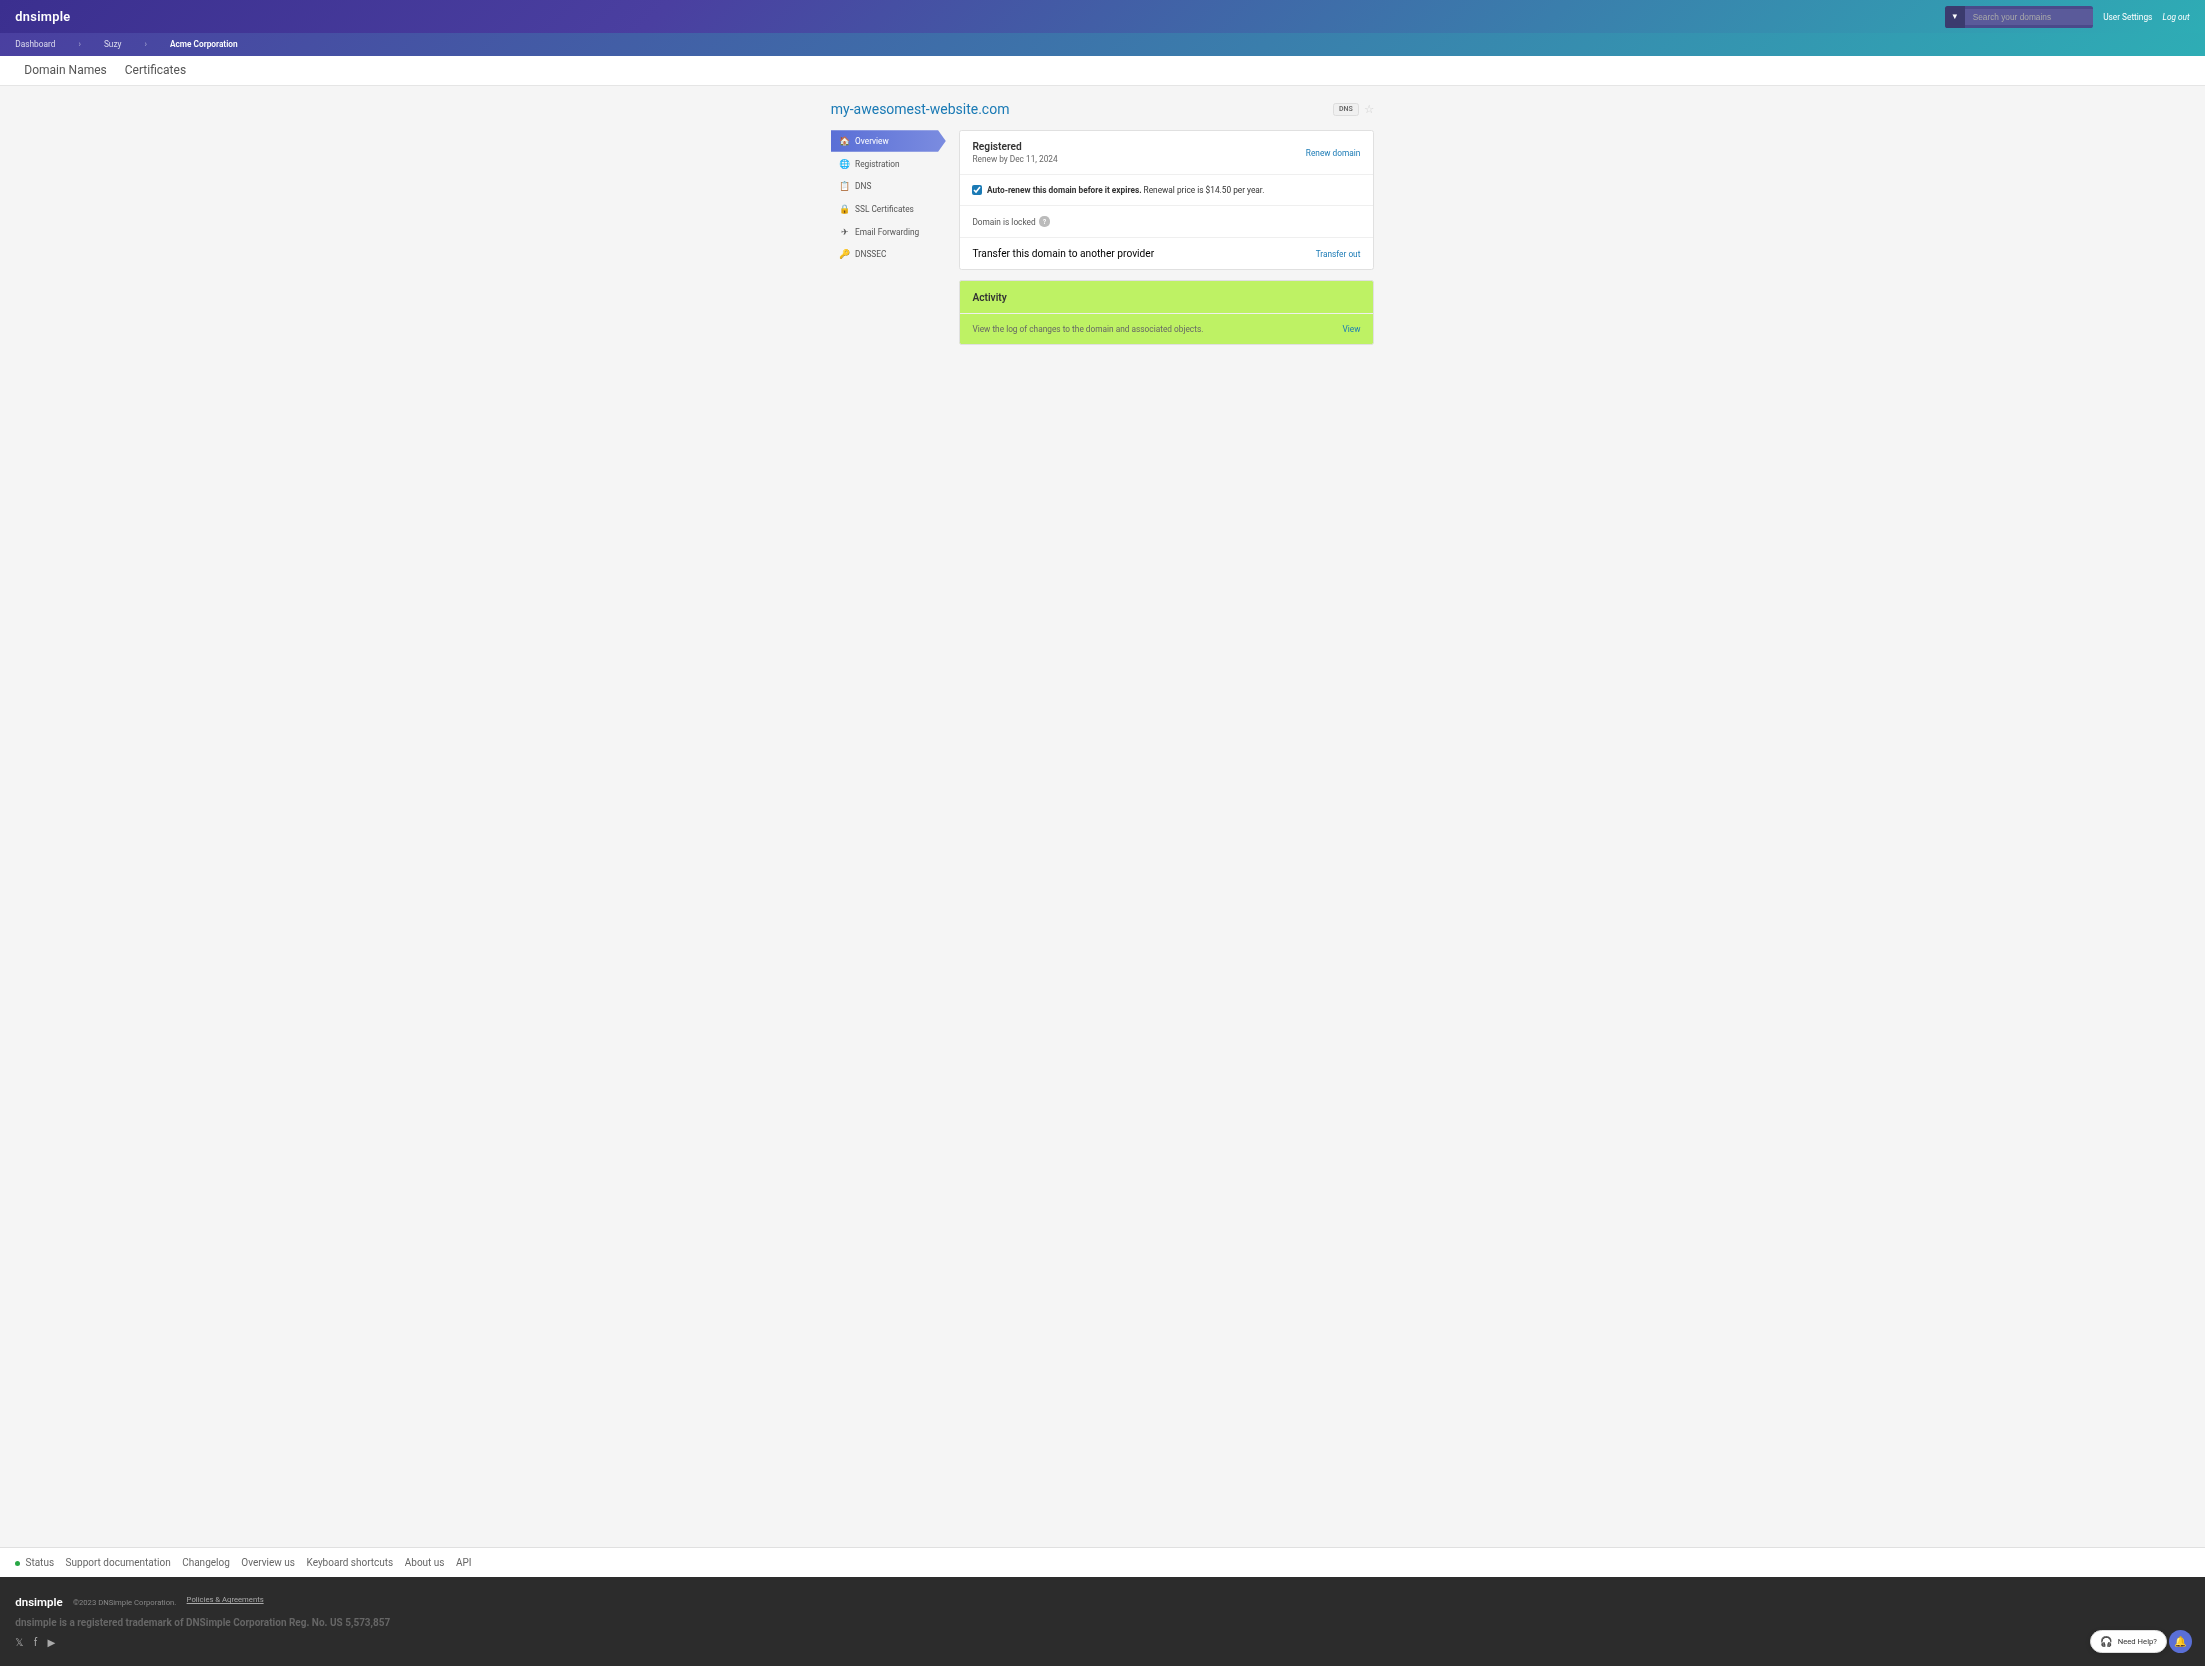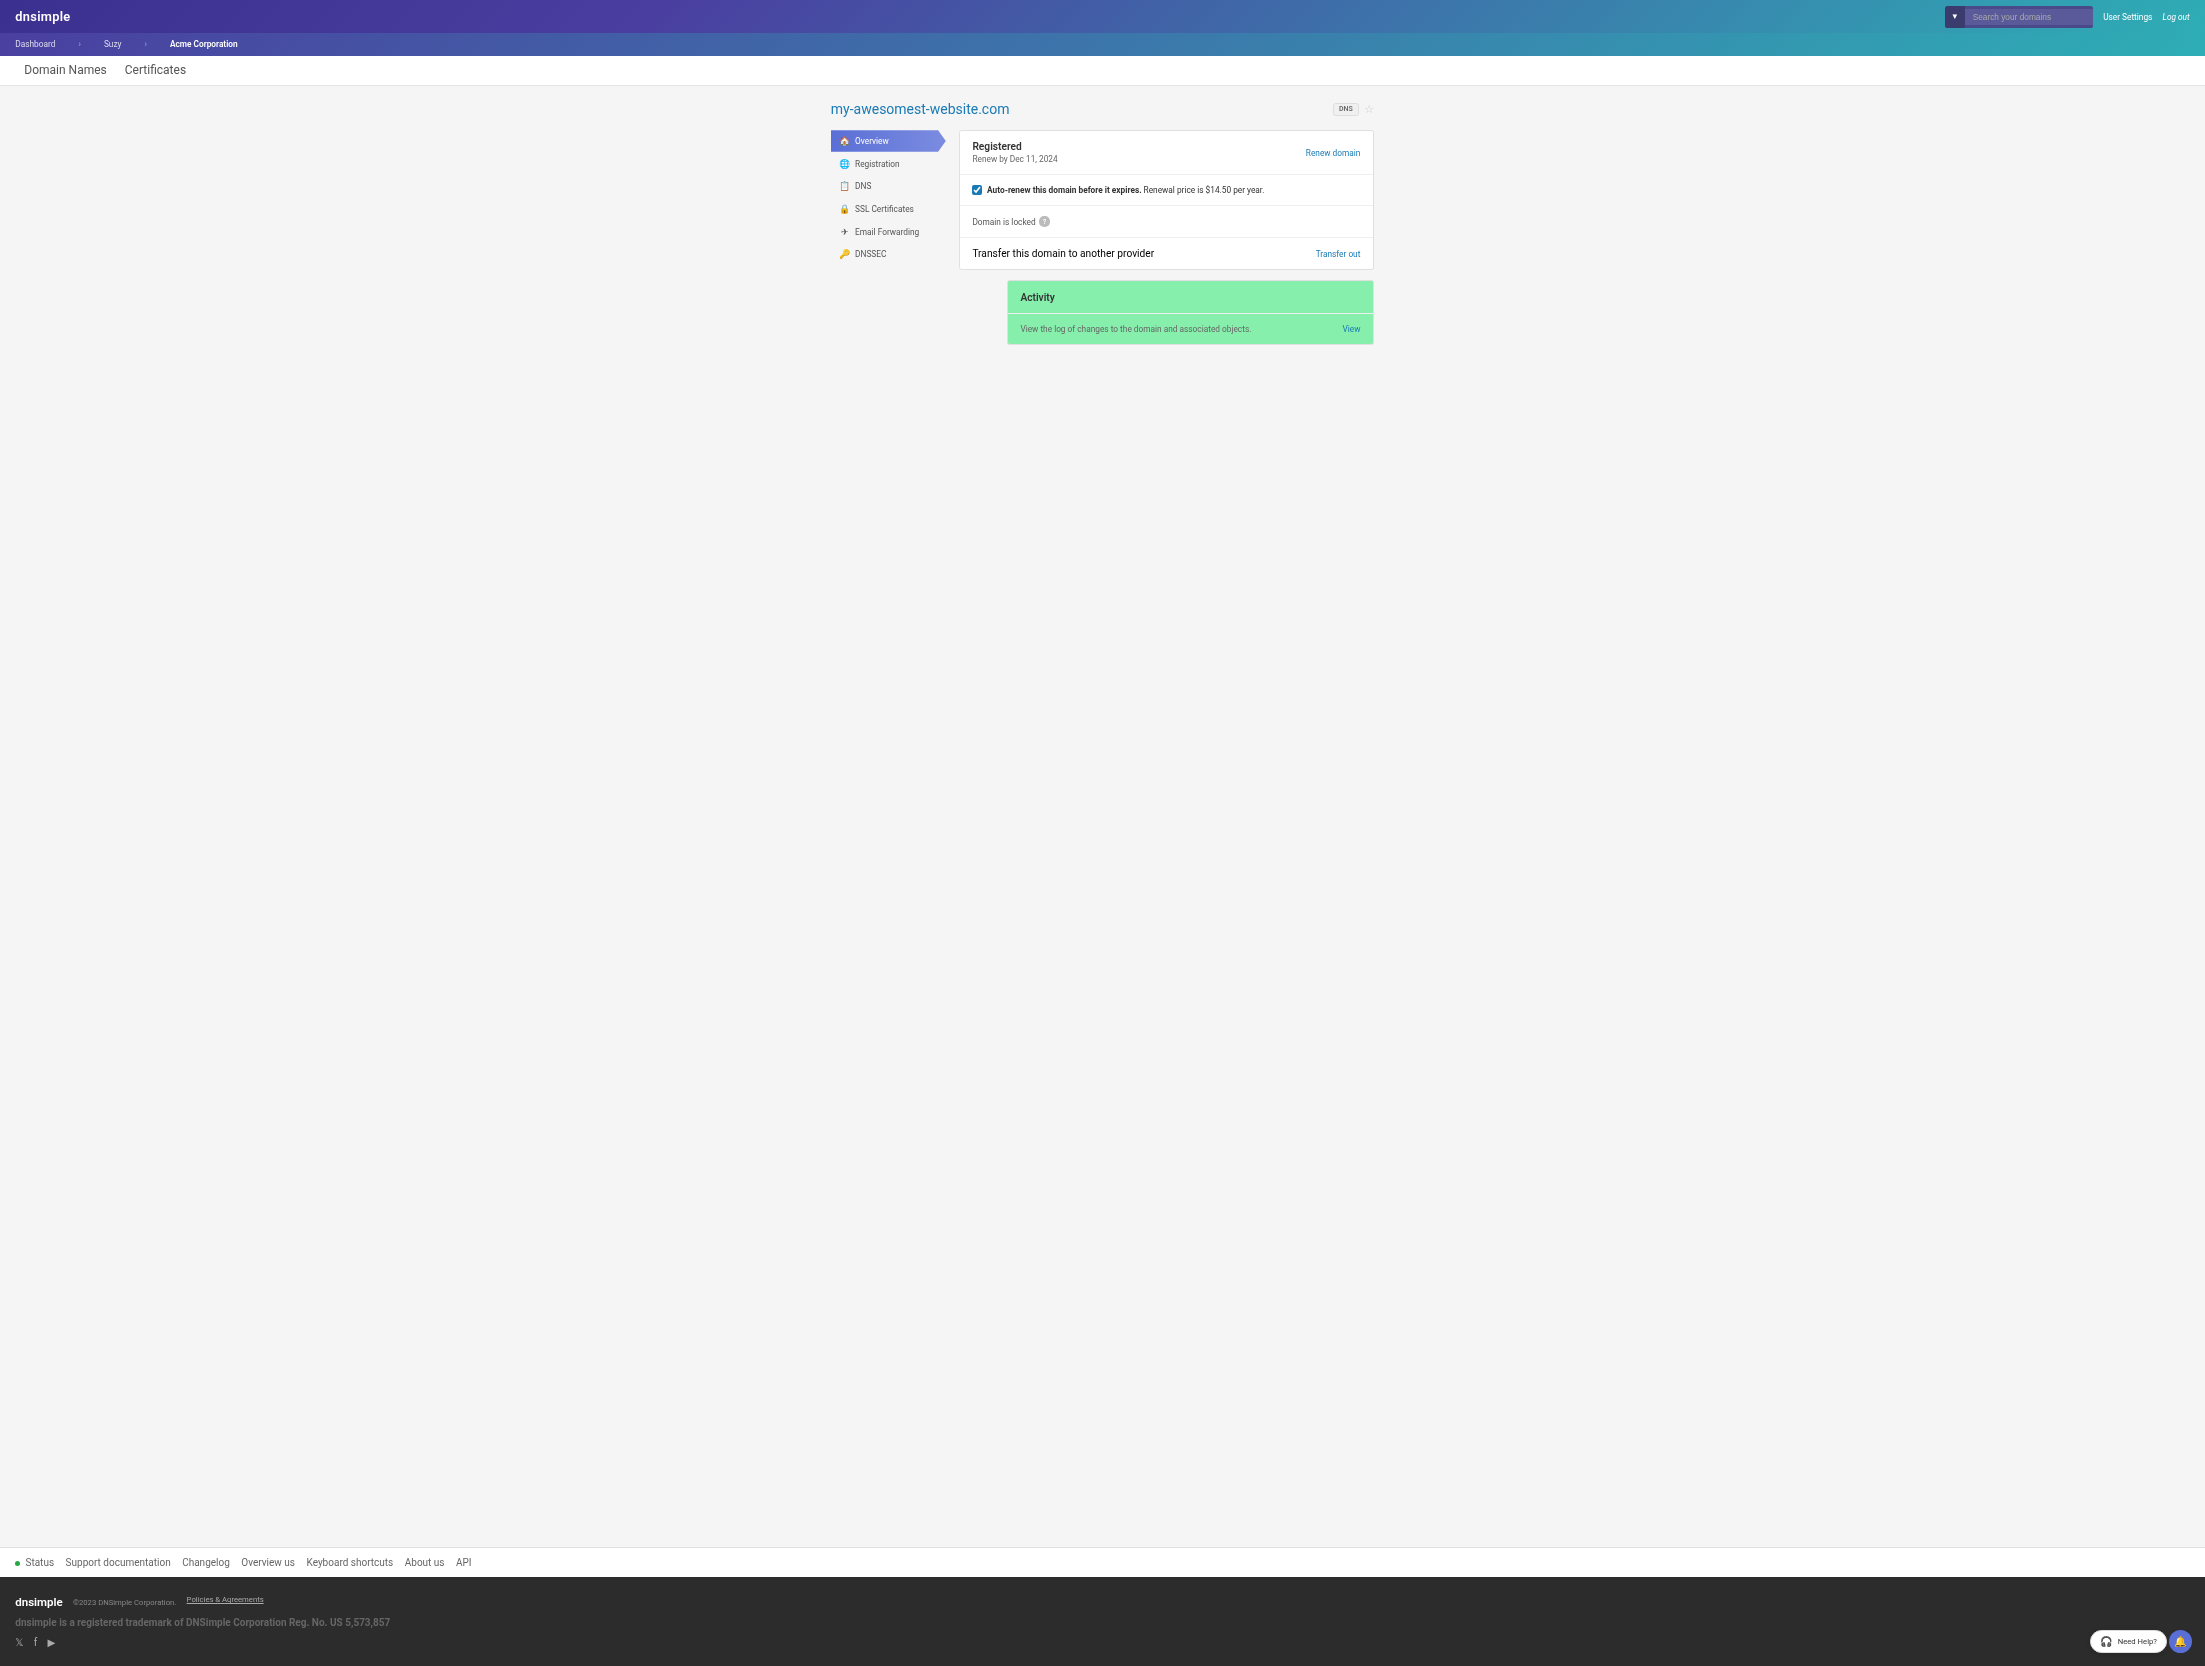--- a/index.html
+++ b/index.html
@@ -246,24 +246,23 @@
       border-radius: 50%;
       background: #bbb;
       color: white;
       font-size: 6.4px;
       font-weight: bold;
       cursor: pointer;
     }
 
     
     .activity-panel {
-      background: #86efac;
+      background: #bef264;
       border: 0.6px solid #e0e0e0;
       border-radius: 2.6px;
-      margin-left: 48px;
     }
     .activity-title-row {
       padding: 10.2px 12.8px;
       border-bottom: 0.6px solid #efefef;
     }
     .activity-content-row {
       padding: 10.2px 12.8px;
       display: flex;
       align-items: center;
       justify-content: space-between;

